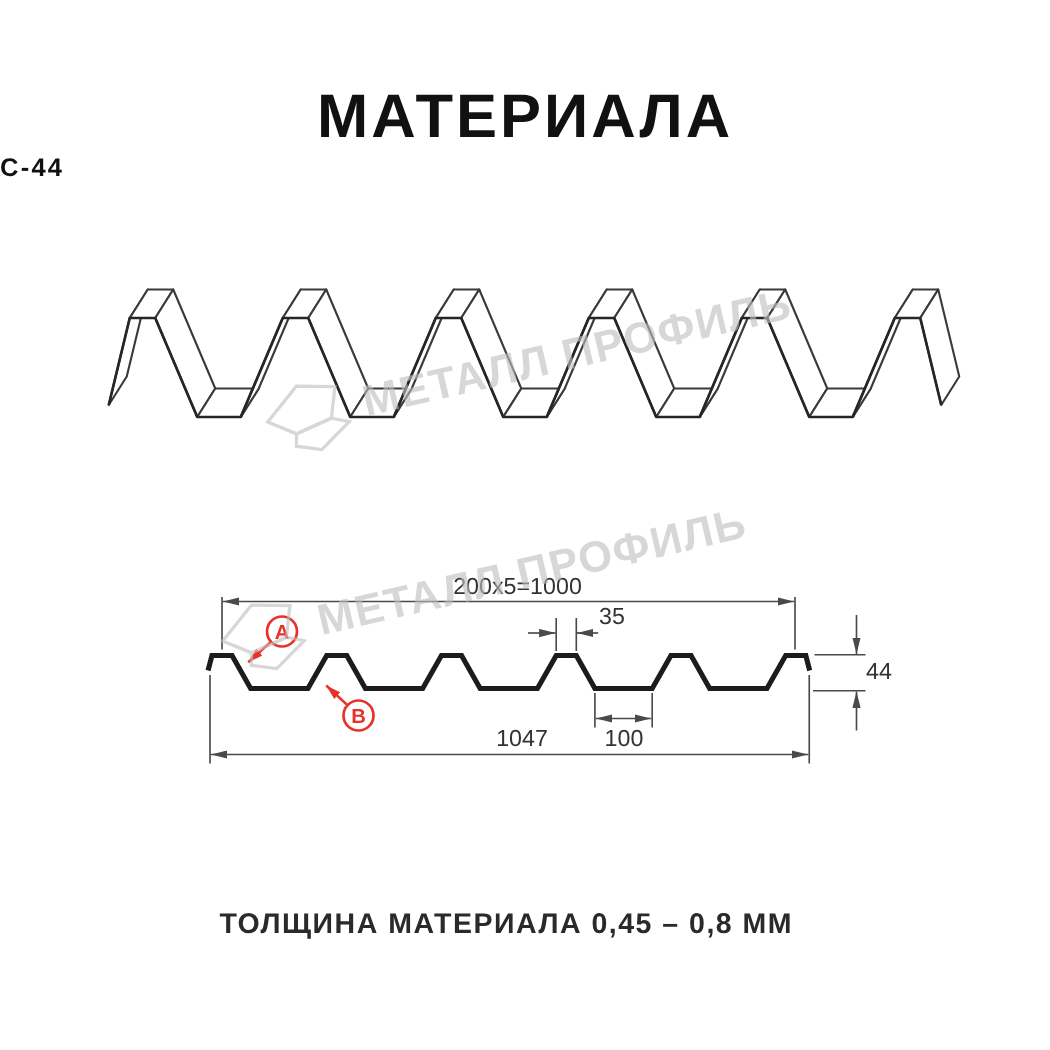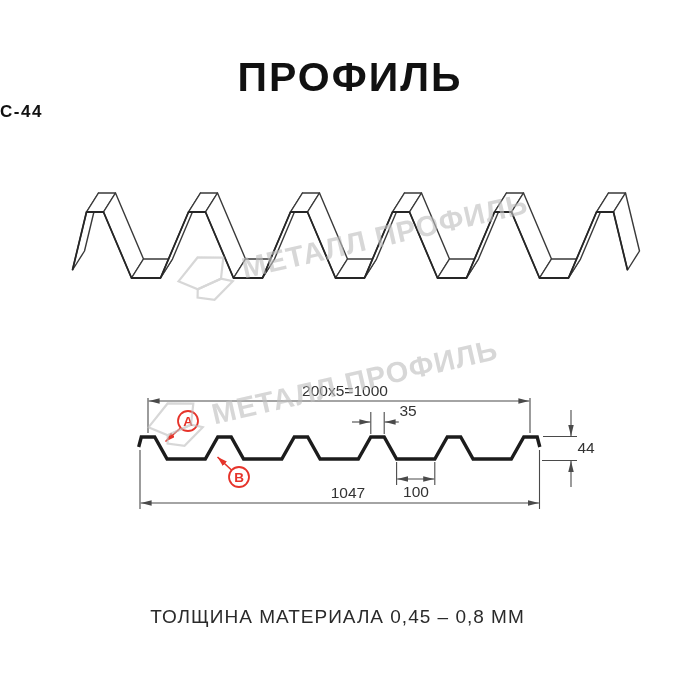--- a/index.html
+++ b/index.html
@@ -11,37 +11,37 @@
   .page-title{
     position:absolute;top:54px;left:0;width:700px;text-align:center;
     font-size:41px;font-weight:bold;letter-spacing:2px;color:#111;
   }
   .page-subtitle{
     position:absolute;top:102px;left:0;width:700px;
     font-size:17px;font-weight:bold;letter-spacing:1.5px;color:#111;
   }
   .footer-note{
     position:absolute;top:606px;left:0;width:675px;text-align:center;
-    font-size:19px;font-weight:400;letter-spacing:1px;color:#2a2a2a;
+    font-size:19px;font-weight:700;letter-spacing:1px;color:#2a2a2a;
   }
   .fig-svg{position:absolute;left:0;top:0;z-index:2;}
   .watermark{
     position:absolute;z-index:3;display:flex;align-items:center;gap:10px;
     opacity:0.62;pointer-events:none;white-space:nowrap;
   }
   .watermark .wm-text{
     font-size:29px;font-weight:bold;letter-spacing:1px;color:#bfbfbf;
   }
   #wm1{left:176px;top:258px;transform:rotate(-13deg);transform-origin:0 50%;}
   #wm2{left:146px;top:404px;transform:rotate(-13deg);transform-origin:0 50%;}
 </style>
 </head>
 <body>
 
-<div class="page-title">ПРОФИЛЬ</div>
+<div class="page-title">МАТЕРИАЛА</div>
 <div class="page-subtitle">C-44</div>
 
 <svg class="fig-svg" width="700" height="700" viewBox="0 0 700 700">
   <defs>
     <marker id="dimArr" viewBox="0 0 12 6" refX="12" refY="3" markerWidth="11" markerHeight="6" orient="auto-start-reverse" markerUnits="userSpaceOnUse">
       <path d="M0,0 L12,3 L0,6 Z" fill="#4a4a4a"></path>
     </marker>
     <marker id="dimArrE" viewBox="0 0 12 6" refX="12" refY="3" markerWidth="11" markerHeight="6" orient="auto" markerUnits="userSpaceOnUse">
       <path d="M0,0 L12,3 L0,6 Z" fill="#4a4a4a"></path>
     </marker>

